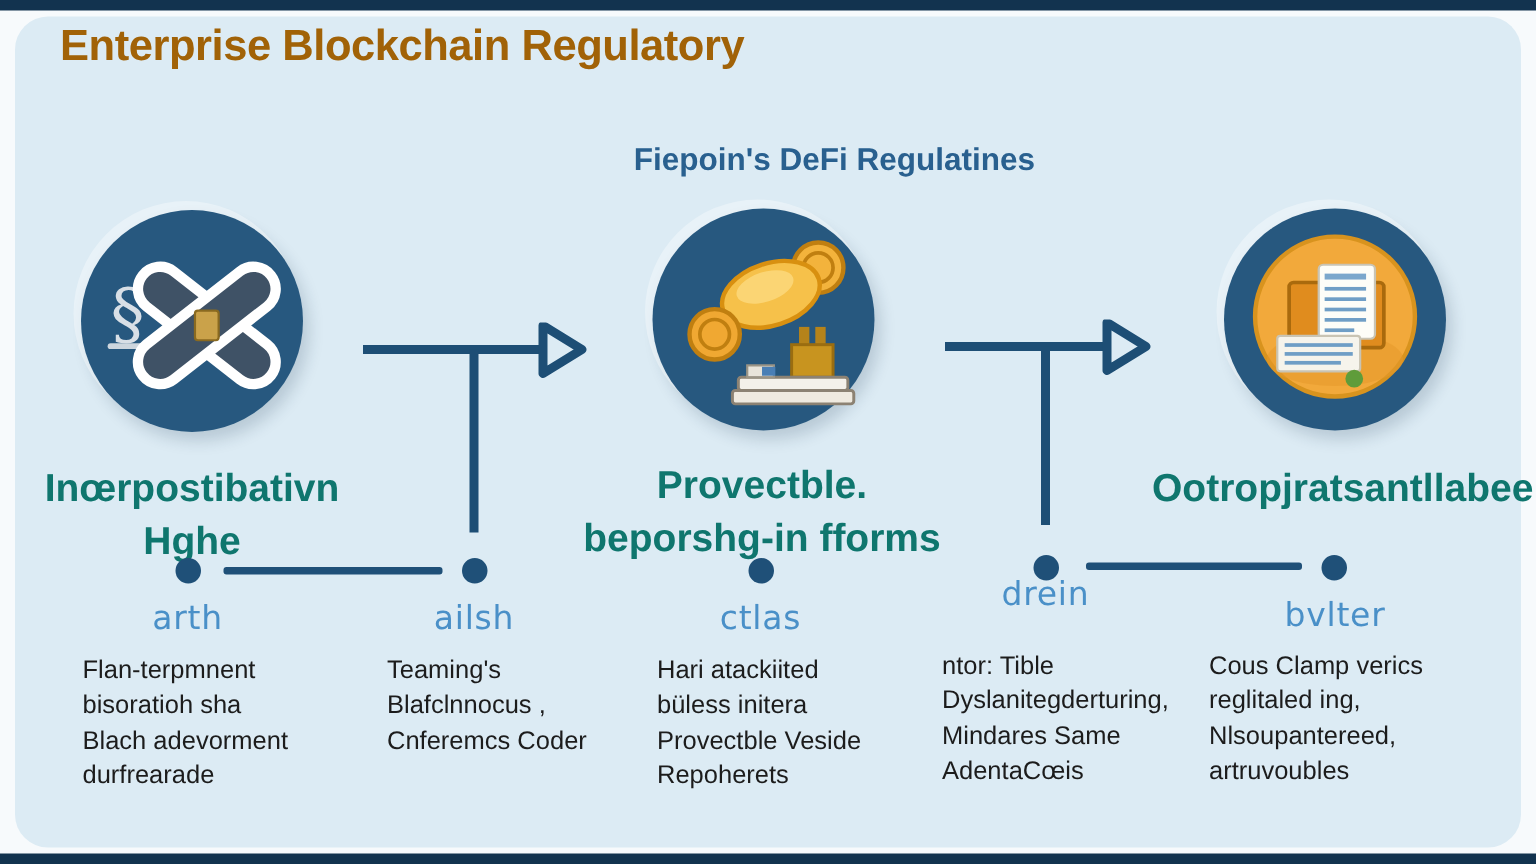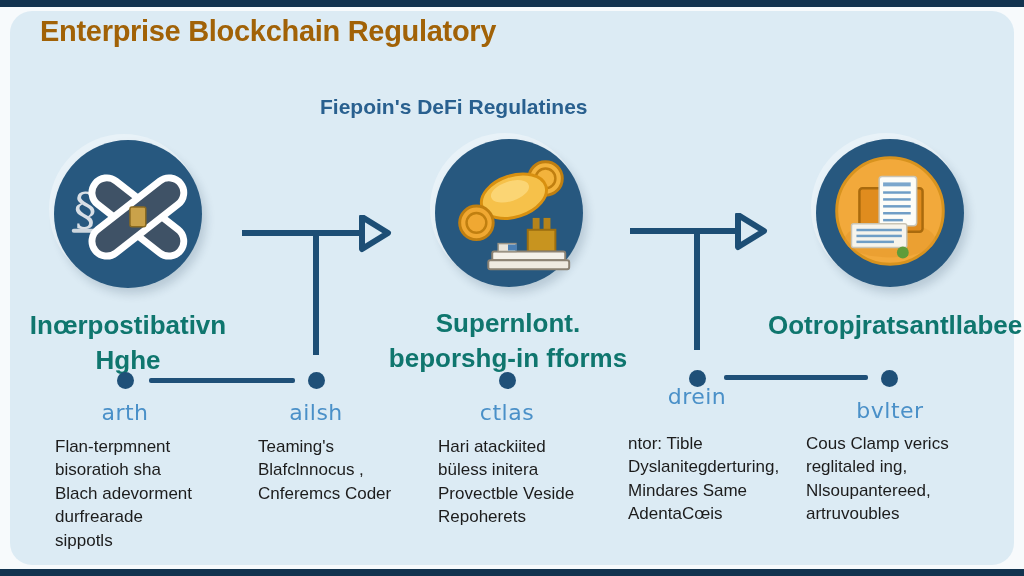--- a/index.html
+++ b/index.html
@@ -14,21 +14,21 @@
   .panel{
     position:absolute;left:10px;top:11px;width:1004px;height:554px;
     background:#dcebf4;border-radius:22px;
   }
   .title{
     position:absolute;left:40px;top:16px;width:520px;
     font-size:29px;line-height:1.06;font-weight:bold;color:#a16207;
     letter-spacing:-0.3px;
   }
   .subtitle{
-    position:absolute;left:320px;top:95px;width:370px;text-align:left;
+    position:absolute;left:320px;top:95px;width:370px;text-align:right;
     font-size:21px;font-weight:600;color:#29608f;
   }
   .circle{
     position:absolute;width:148px;height:148px;border-radius:50%;
     background:#27587f;
     box-shadow:-4px -5px 0 1px rgba(255,255,255,0.35), 4px 6px 10px rgba(20,50,80,0.18);
   }
   .circle svg{position:absolute;left:0;top:0;}
   .c1{left:54px;top:140px;}
   .c2{left:435px;top:139px;}
@@ -134,21 +134,21 @@
   <line x1="4" y1="18" x2="110" y2="18" stroke="#1d4e75" stroke-width="6"></line>
   <path d="M112 2 L138 18 L112 34 Z" fill="none" stroke="#1d4e75" stroke-width="6" stroke-linejoin="round"></path>
   <line x1="71" y1="18" x2="71" y2="137" stroke="#1d4e75" stroke-width="6"></line>
 </svg>
 
 <div class="stage-label sl1">
   <div>Inœrpostibativn</div>
   <div>Hghe</div>
 </div>
 <div class="stage-label sl2">
-  <div>Supernlont.</div>
+  <div>Provectble.</div>
   <div>beporshg-in fforms</div>
 </div>
 <div class="stage-label sl3">
   <div>Ootropjratsantllabee</div>
 </div>
 
 <div class="dot" style="left:117px;top:372px;"></div>
 <div class="dot" style="left:308px;top:372px;"></div>
 <div class="dot" style="left:499px;top:372px;"></div>
 <div class="dot" style="left:689px;top:370px;"></div>
@@ -160,21 +160,20 @@
 <div class="tl-label" style="left:266px;top:400px;width:100px;">ailsh</div>
 <div class="tl-label" style="left:457px;top:400px;width:100px;">ctlas</div>
 <div class="tl-label" style="left:647px;top:384px;width:100px;">drein</div>
 <div class="tl-label" style="left:840px;top:398px;width:100px;">bvlter</div>
 
 <div class="notes n1">
   <div>Flan-terpmnent</div>
   <div>bisoratioh sha</div>
   <div>Blach adevorment</div>
   <div>durfrearade</div>
-  <div>sippotls</div>
 </div>
 <div class="notes n2">
   <div>Teaming's</div>
   <div>Blafclnnocus ,</div>
   <div>Cnferemcs Coder</div>
 </div>
 <div class="notes n3">
   <div>Hari atackiited</div>
   <div>büless initera</div>
   <div>Provectble Veside</div>

